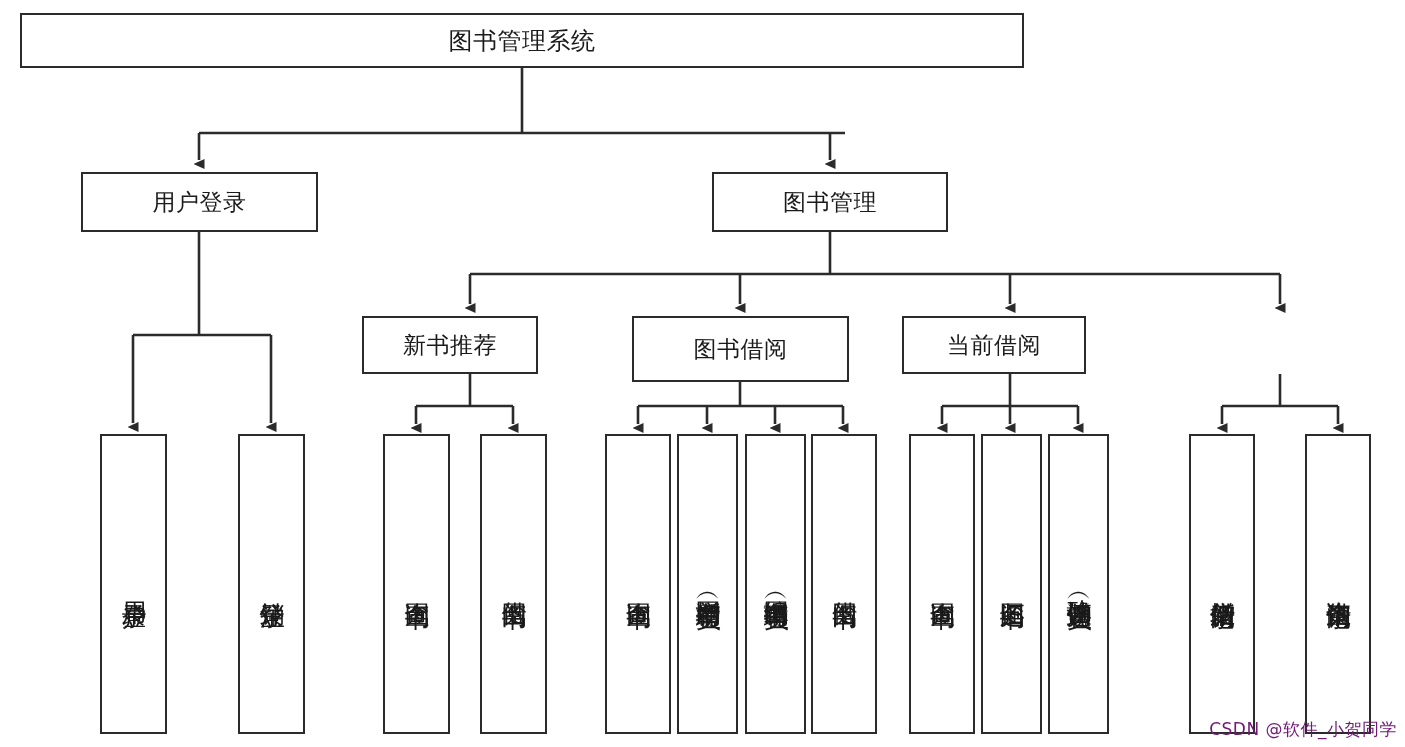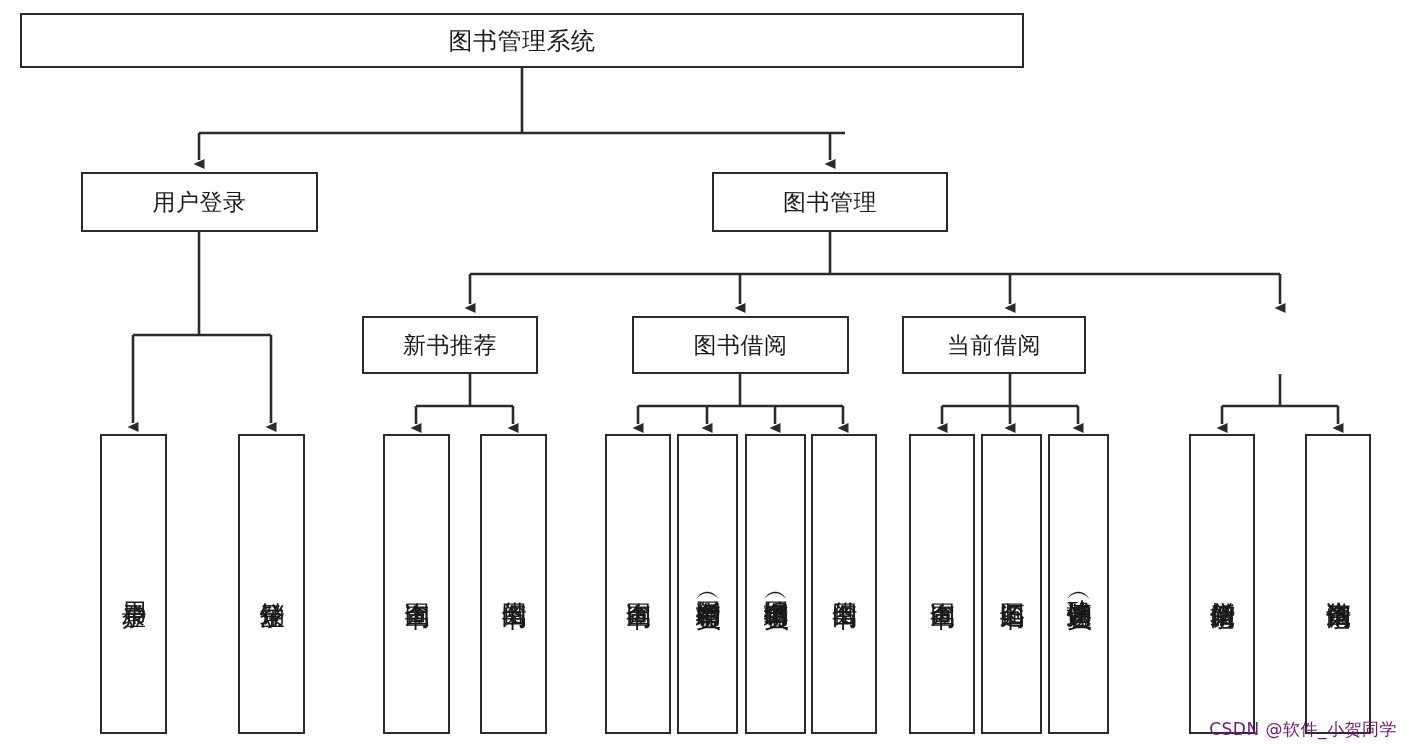--- a/index.html
+++ b/index.html
@@ -138,21 +138,21 @@
   <div class="node horiz" style="left:81px; top:172px; width:237px; height:60px;">
     <span class="node-label">用户登录</span>
   </div>
   <div class="node horiz" style="left:712px; top:172px; width:236px; height:60px;">
     <span class="node-label">图书管理</span>
   </div>
 
   <div class="node horiz" style="left:362px; top:316px; width:176px; height:58px;">
     <span class="node-label">新书推荐</span>
   </div>
-  <div class="node horiz" style="left:632px; top:316px; width:217px; height:58px;">
+  <div class="node horiz" style="left:632px; top:316px; width:217px; height:66px;">
     <span class="node-label">图书借阅</span>
   </div>
   <div class="node horiz" style="left:902px; top:316px; width:184px; height:58px;">
     <span class="node-label">当前借阅</span>
   </div>
 
   <div class="node vert" style="left:100px; top:434px; width:67px; height:300px;">
     <span class="node-label">用户登录</span>
   </div>
   <div class="node vert" style="left:238px; top:434px; width:67px; height:300px;">

